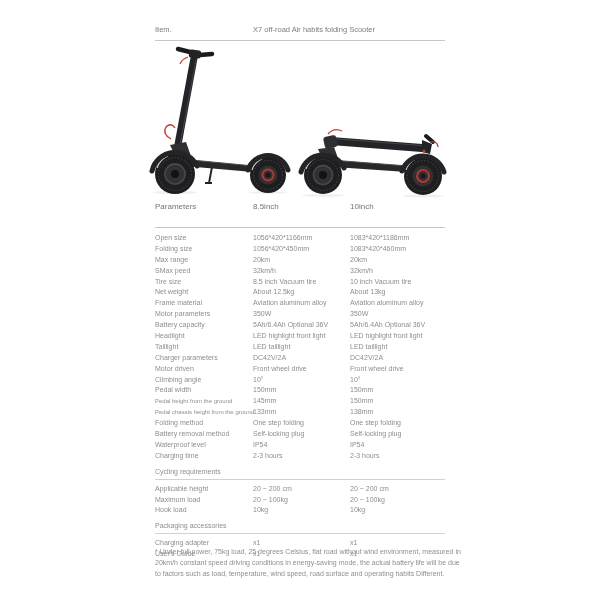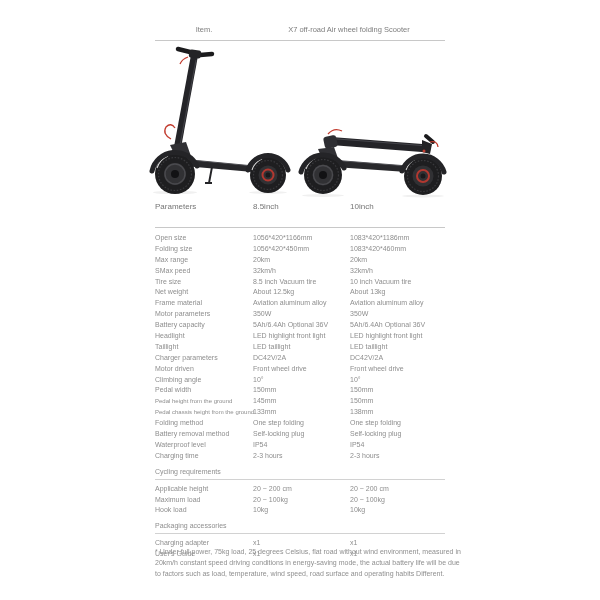--- a/index.html
+++ b/index.html
@@ -1,21 +1,21 @@
 <!DOCTYPE html>
 <html><head>
 <meta charset="utf-8">
 <style>
   html,body{margin:0;padding:0;background:#ffffff;}
   body{width:600px;height:600px;font-family:"Liberation Sans",sans-serif;overflow:hidden;}
   .page{position:relative;width:600px;height:600px;background:#fff;}
 
   
   .header-bar{position:absolute;left:155px;top:25px;width:290px;display:grid;grid-template-columns:98px 1fr;
-    font-size:7.5px;color:#7d7d7d;padding-bottom:6px;border-bottom:1px solid #c8c8c8;text-align:center;}
+    font-size:7.5px;color:#7d7d7d;padding-bottom:6px;border-bottom:1px solid #c8c8c8;}
 
   
   .scooter-left{position:absolute;left:148px;top:42px;}
   .scooter-right{position:absolute;left:298px;top:122px;}
 
   
   .spec-table{position:absolute;left:155px;top:202px;width:290px;}
   .thead{display:grid;grid-template-columns:98px 97px 95px;font-size:8px;color:#757575;
     padding-bottom:16px;border-bottom:1px solid #c8c8c8;}
   .rows{padding-top:4px;}
@@ -29,21 +29,21 @@
   
   .footnote{position:absolute;left:155px;top:547px;width:306px;font-size:7px;line-height:10.8px;color:#8f8f8f;}
 </style>
 </head>
 <body>
 
 <div class="page">
 
   <div class="header-bar">
     <span>Item.</span>
-    <span>X7 off-road Air wheel folding Scooter</span>
+    <span>X7 off-road Air habits folding Scooter</span>
   </div>
 
   <svg class="scooter-left" width="145" height="152" viewBox="0 0 145 152">
     <ellipse cx="27" cy="150.5" rx="22" ry="1.6" fill="#f0f0f0"></ellipse>
     <ellipse cx="120" cy="150.5" rx="19" ry="1.5" fill="#f0f0f0"></ellipse>
 
     <line x1="29" y1="108" x2="46" y2="16" stroke="#242428" stroke-width="7" stroke-linecap="round"></line>
     <line x1="31.5" y1="106" x2="48" y2="18" stroke="#404046" stroke-width="1.2"></line>
     <line x1="30" y1="7" x2="42" y2="10" stroke="#1b1b1d" stroke-width="4.5" stroke-linecap="round"></line>
     <line x1="52" y1="13" x2="64" y2="12" stroke="#1b1b1d" stroke-width="4.5" stroke-linecap="round"></line>

